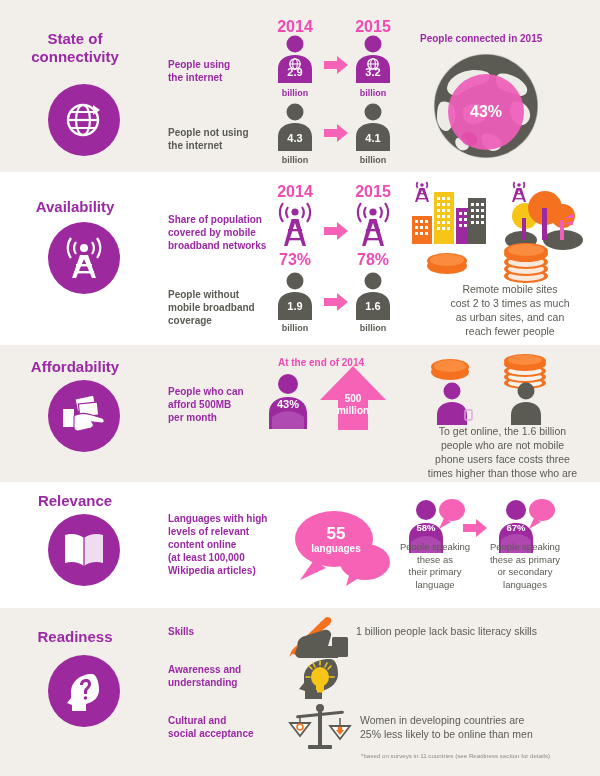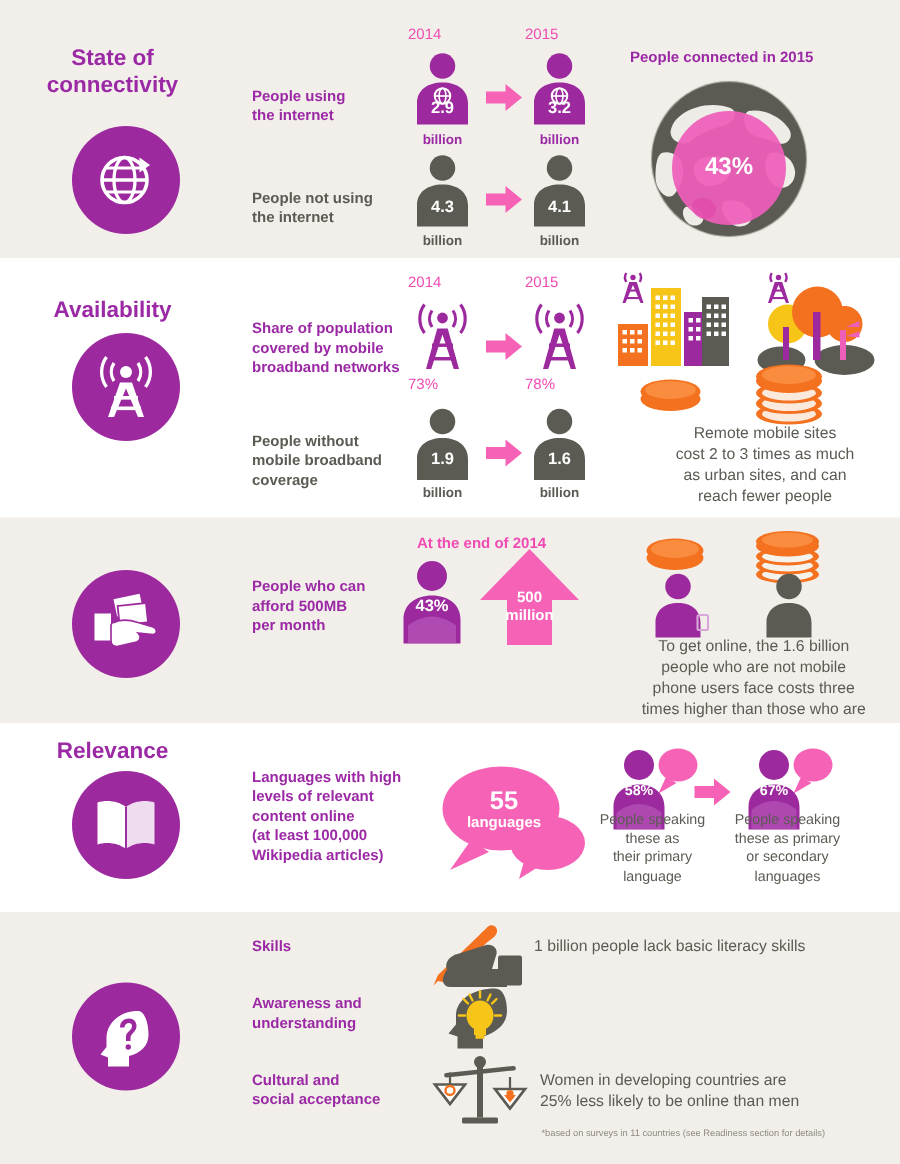--- a/index.html
+++ b/index.html
@@ -47,22 +47,23 @@
   .lbl-grey {
     position: absolute;
     color: #5b5b53;
     font-weight: bold;
     font-size: 10px;
     line-height: 13px;
   }
   .yr {
     position: absolute;
     color: #ef4bb3;
-    font-weight: normal;
-    font-size: 10px;
+    font-weight: bold;
+    font-size: 16px;
+    text-align: center;
     width: 46px;
   }
   .cap-pink {
     position: absolute;
     color: #ef4bb3;
     font-weight: bold;
     font-size: 10px;
     text-align: center;
   }
   .cap-purple-hd {
@@ -447,20 +448,21 @@
     </svg>
   </div>
 
   <div class="right-text" style="left:420px;top:282px;width:180px;text-align:center;">
     <span>Remote mobile sites</span><br>
     <span>cost 2 to 3 times as much</span><br>
     <span>as urban sites, and can</span><br>
     <span>reach fewer people</span>
   </div>
 
+  <div class="sec-title" style="top:358px;">Affordability</div>
   <div class="sec-disc" style="top:380px;">
     <svg width="48" height="46" viewBox="0 0 48 46">
       <rect x="3" y="16" width="11" height="18" fill="#fff"></rect>
       <g fill="#fff" stroke="#9c2a9e" stroke-width="1.2">
         <rect x="16" y="4" width="19" height="13" transform="rotate(-12 25 10)"></rect>
         <rect x="19" y="10" width="19" height="13" transform="rotate(-6 28 16)"></rect>
       </g>
       <path d="M16 22 C20 20 26 20 32 22 L42 25 C45 26 45 30 42 30 L32 29 C34 31 34 34 31 35 L18 38 C15 38 14 36 14 34 L14 24 C14 23 15 22 16 22 Z" fill="#fff" stroke="#9c2a9e" stroke-width="1.1"></path>
     </svg>
   </div>
@@ -596,20 +598,21 @@
     </svg>
   </div>
   <div class="fig-val sm" style="left:494px;top:522px;width:44px;">67%</div>
   <div class="speech-label" style="left:485px;top:541px;">
     <span>People speaking</span><br>
     <span>these as primary</span><br>
     <span>or secondary</span><br>
     <span>languages</span>
   </div>
 
+  <div class="sec-title" style="top:628px;">Readiness</div>
   <div class="sec-disc" style="top:655px;">
     <svg width="44" height="46" viewBox="0 0 44 46">
       <path d="M30 6 C18 6 9 14 9 24 L9 30 L5 35 L10 37 L10 43 L24 43 L24 36 C32 34 37 29 37 22 C37 13 34 6 30 6 Z" fill="#fff"></path>
       <path d="M18 17 C18 13 21 11 24 11 C27 11 29 13 29 16 C29 20 25 21 25 24 L25 26 L22 26 L22 23 C22 20 26 19 26 16 C26 14.5 25 14 24 14 C22.5 14 21 15 21 17 Z" fill="#9c2a9e"></path>
       <circle cx="23.5" cy="30" r="1.8" fill="#9c2a9e"></circle>
     </svg>
   </div>
 
   <div class="lbl-purple" style="left:168px;top:625px;">
     <span>Skills</span>

